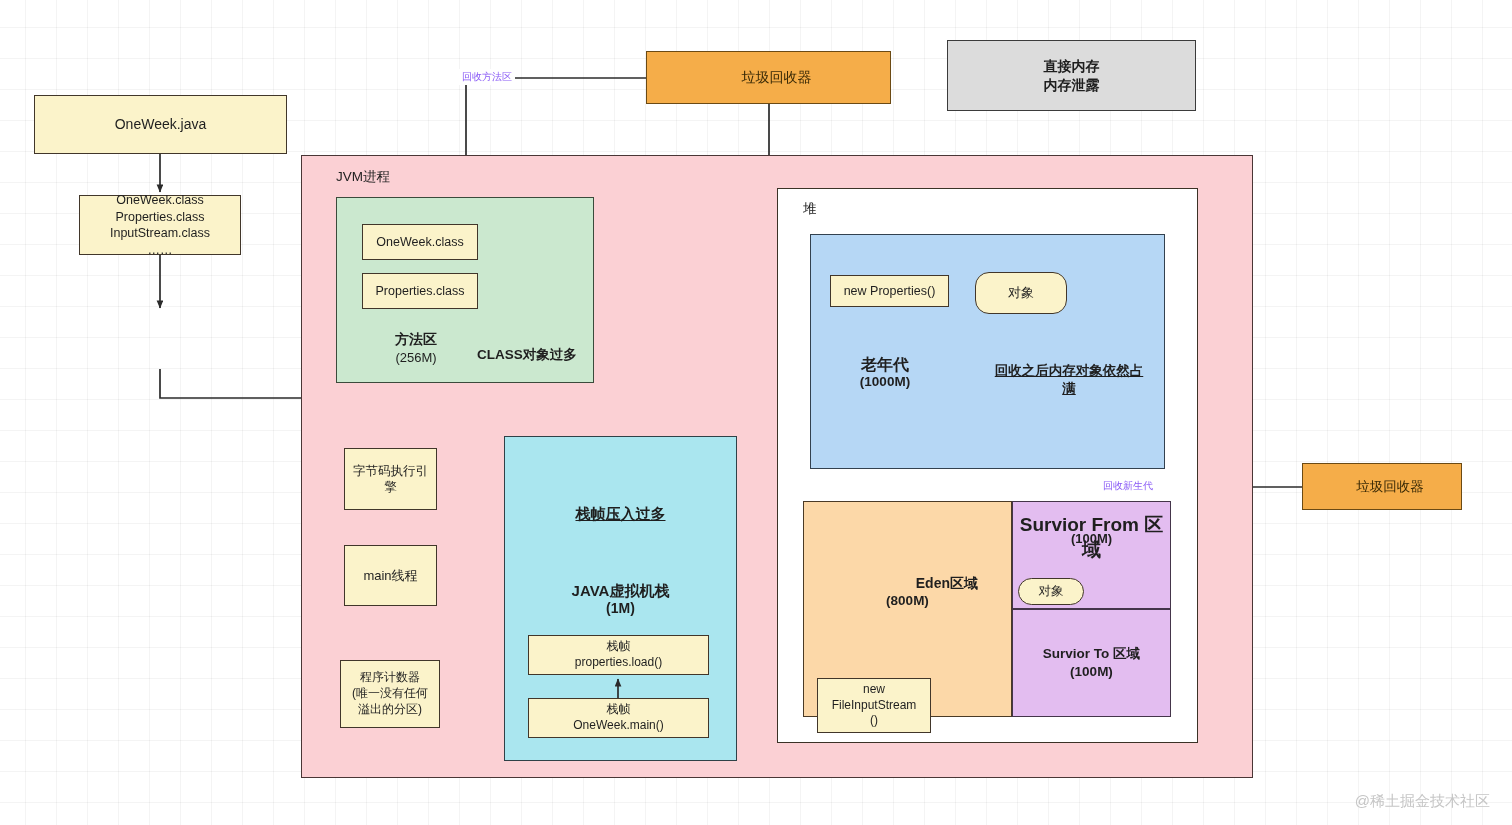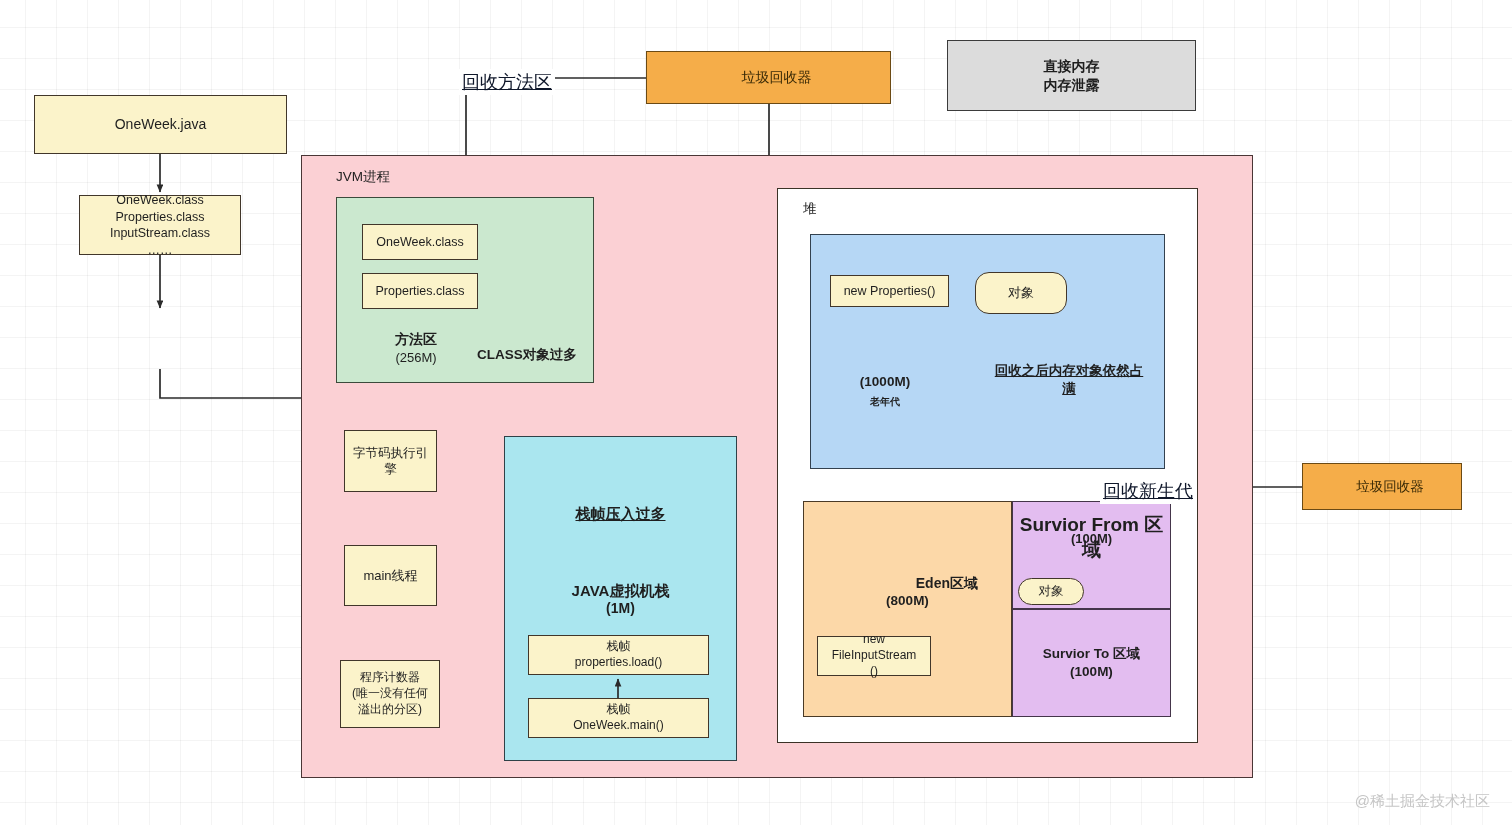--- a/index.html
+++ b/index.html
@@ -32,21 +32,21 @@
   .pink{background:#fbd0d4;border-color:#4a3636;}
   .green{background:#cbe8cf;border-color:#3b4a3b;}
   .cyan{background:#aae6ef;border-color:#2f4147;}
   .blue{background:#b6d7f5;border-color:#33414f;}
   .peach{background:#fcd8a8;border-color:#4a3a26;}
   .purple{background:#e3bdf0;border-color:#44354a;}
   .white{background:#ffffff;border-color:#3b3226;}
   .rounded{border-radius:14px;}
   .lbl{
     position:absolute;background:#ffffff;
-    font-size:18px;color:#0f172a;padding:1px 3px;white-space:nowrap;text-decoration:underline;
+    font-size:10px;color:#8b5cf6;padding:1px 3px;white-space:nowrap;
   }
   .title{position:absolute;font-size:13.5px;color:#1f1f1f;white-space:nowrap;}
   .cap{position:absolute;text-align:center;white-space:pre-line;line-height:1.3;}
   .bold{font-weight:bold;}
   .ul{text-decoration:underline;}
   svg.wires{position:absolute;left:0;top:0;width:1512px;height:825px;pointer-events:none;}
   .wm{
     position:absolute;right:22px;bottom:14px;
     color:#c6c6c6;font-size:15px;white-space:nowrap;
   }
@@ -113,21 +113,21 @@
   <div class="box pink" style="left:301px;top:155px;width:952px;height:623px;"></div>
   <div class="title" style="left:336px;top:168px;">JVM进程</div>
 
   <div class="box green" style="left:336px;top:197px;width:258px;height:186px;"></div>
   <div class="box yellow" style="left:362px;top:224px;width:116px;height:36px;font-size:12.5px;">OneWeek.class</div>
   <div class="box yellow" style="left:362px;top:273px;width:116px;height:36px;font-size:12.5px;">Properties.class</div>
   <div class="cap bold" style="left:362px;top:330px;width:108px;font-size:14px;"><span>方法区</span></div>
   <div class="cap" style="left:362px;top:350px;width:108px;font-size:13px;"><span>(256M)</span></div>
   <div class="cap bold" style="left:468px;top:346px;width:118px;font-size:13.5px;"><span>CLASS对象过多</span></div>
 
-  <div class="box yellow" style="left:344px;top:430px;width:93px;height:62px;font-size:12.5px;">字节码执行引
+  <div class="box yellow" style="left:344px;top:448px;width:93px;height:62px;font-size:12.5px;">字节码执行引
 擎</div>
   <div class="box yellow" style="left:344px;top:545px;width:93px;height:61px;font-size:13px;">main线程</div>
   <div class="box yellow" style="left:340px;top:660px;width:100px;height:68px;font-size:12px;">程序计数器
 (唯一没有任何
 溢出的分区)</div>
 
   <div class="box cyan" style="left:504px;top:436px;width:233px;height:325px;"></div>
   <div class="cap bold ul" style="left:504px;top:504px;width:233px;font-size:15px;"><span>栈帧压入过多</span></div>
   <div class="cap bold" style="left:504px;top:581px;width:233px;font-size:15px;"><span>JAVA虚拟机栈</span></div>
   <div class="cap bold" style="left:504px;top:599px;width:233px;font-size:14px;"><span>(1M)</span></div>
@@ -138,29 +138,29 @@
   <svg class="wires">
     <path d="M618,698 L618,679" stroke="#2b2b2b" stroke-width="1.7" fill="none" marker-end="url(#arrow)"></path>
   </svg>
 
   <div class="box white" style="left:777px;top:188px;width:421px;height:555px;"></div>
   <div class="title" style="left:803px;top:200px;">堆</div>
 
   <div class="box blue" style="left:810px;top:234px;width:355px;height:235px;"></div>
   <div class="box yellow" style="left:830px;top:275px;width:119px;height:32px;font-size:12.5px;">new Properties()</div>
   <div class="box yellow rounded" style="left:975px;top:272px;width:92px;height:42px;font-size:13px;">对象</div>
-  <div class="cap bold" style="left:820px;top:355px;width:130px;font-size:10px;margin-top:40px;"><span>老年代</span></div>
+  <div class="cap bold" style="left:820px;top:355px;width:130px;font-size:16px;"><span>老年代</span></div>
   <div class="cap bold" style="left:820px;top:373px;width:130px;font-size:13.5px;"><span>(1000M)</span></div>
   <div class="cap bold ul" style="left:985px;top:362px;width:168px;font-size:13.5px;"><span>回收之后内存对象依然占
 满</span></div>
 
   <div class="box peach" style="left:803px;top:501px;width:209px;height:216px;"></div>
   <div class="cap bold" style="left:803px;top:574px;width:175px;font-size:14px;text-align:right;"><span>Eden区域</span></div>
   <div class="cap bold" style="left:803px;top:592px;width:209px;font-size:13.5px;"><span>(800M)</span></div>
-  <div class="box yellow" style="left:817px;top:636px;width:114px;height:40px;font-size:12px;">new
+  <div class="box yellow" style="left:817px;top:678px;width:114px;height:55px;font-size:12px;">new
 FileInputStream
 ()</div>
 
   <div class="box purple" style="left:1012px;top:501px;width:159px;height:108px;"></div>
   <div class="cap bold" style="left:1012px;top:513px;width:159px;font-size:19px;"><span>Survior From 区域</span></div>
   <div class="cap bold" style="left:1012px;top:531px;width:159px;font-size:13px;"><span>(100M)</span></div>
   <div class="box yellow rounded" style="left:1018px;top:578px;width:66px;height:27px;font-size:12.5px;">对象</div>
 
   <div class="box purple" style="left:1012px;top:609px;width:159px;height:108px;"></div>
   <div class="cap bold" style="left:1012px;top:645px;width:159px;font-size:13.5px;"><span>Survior To 区域</span></div>

